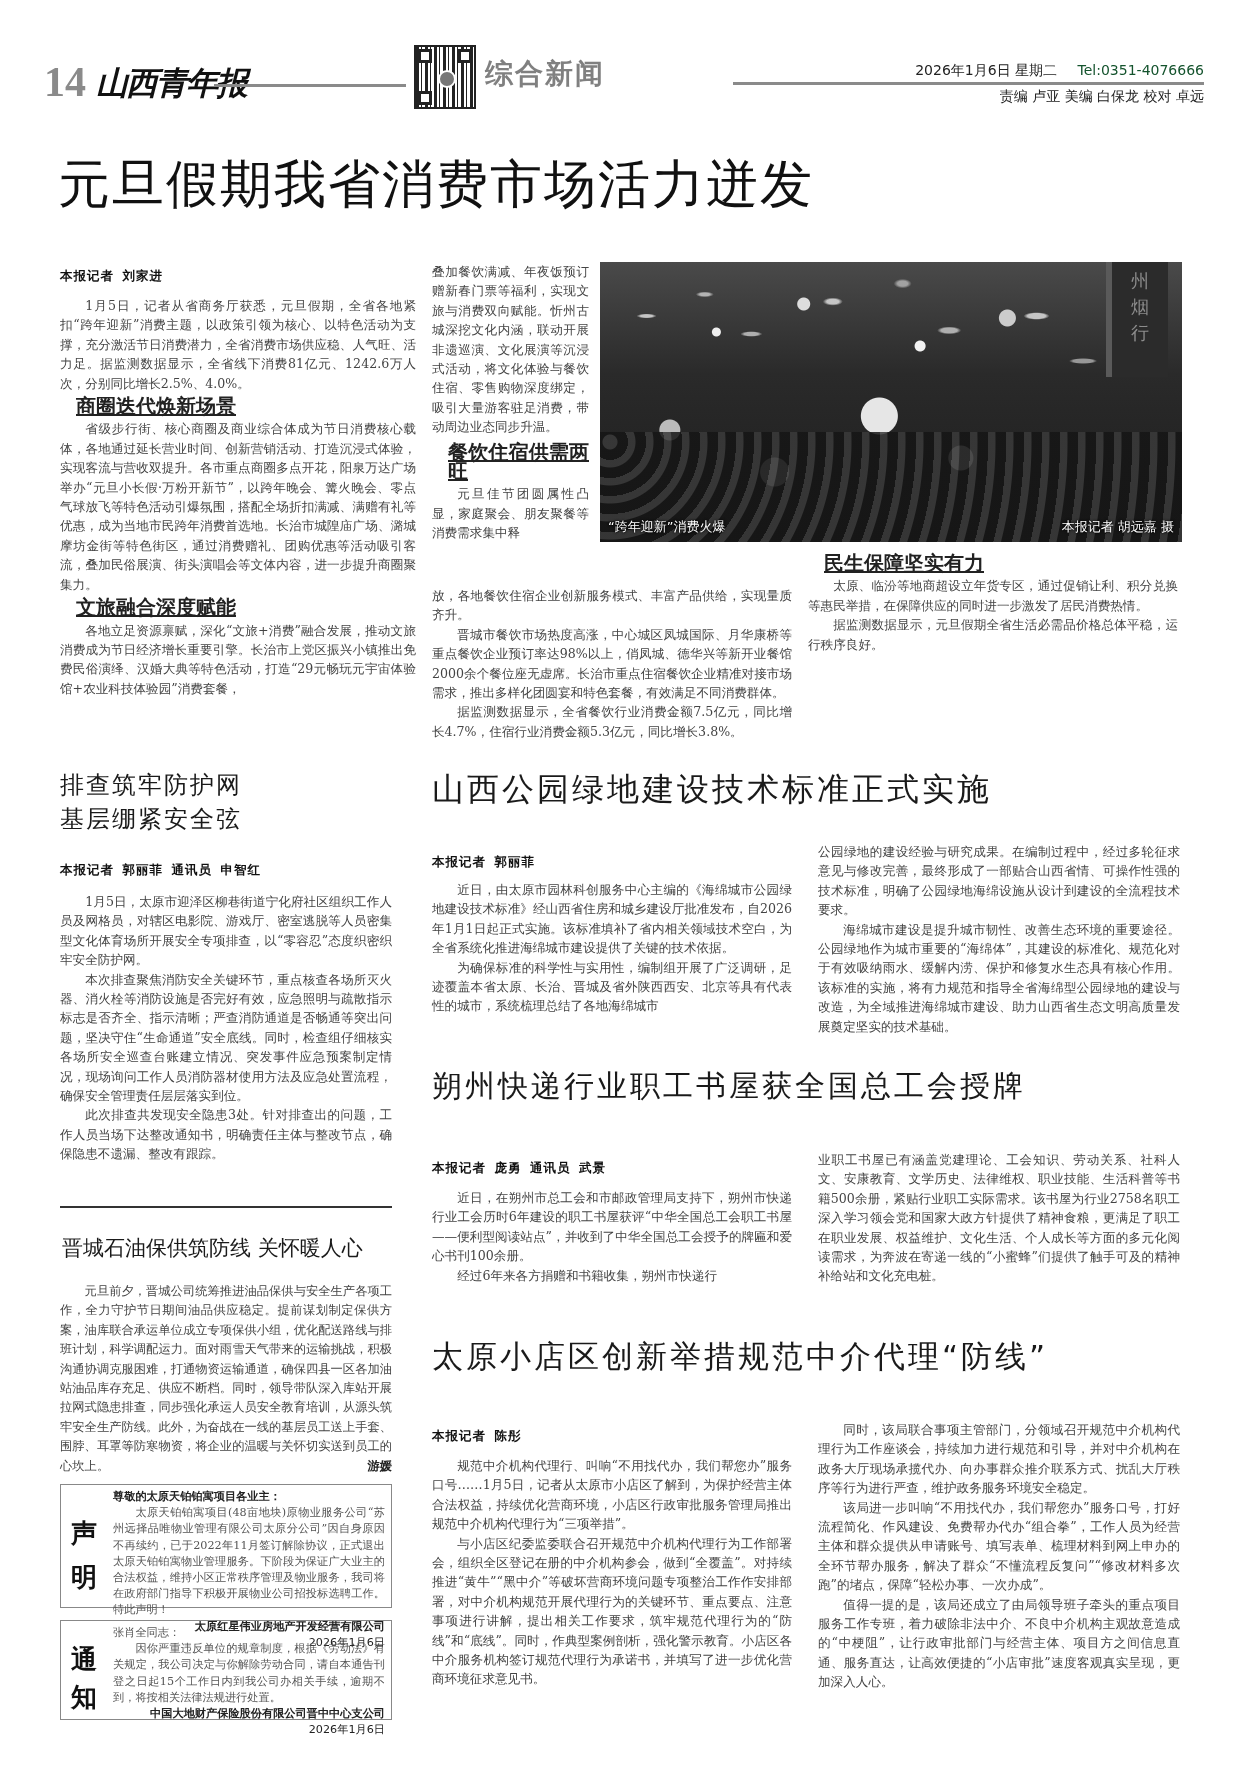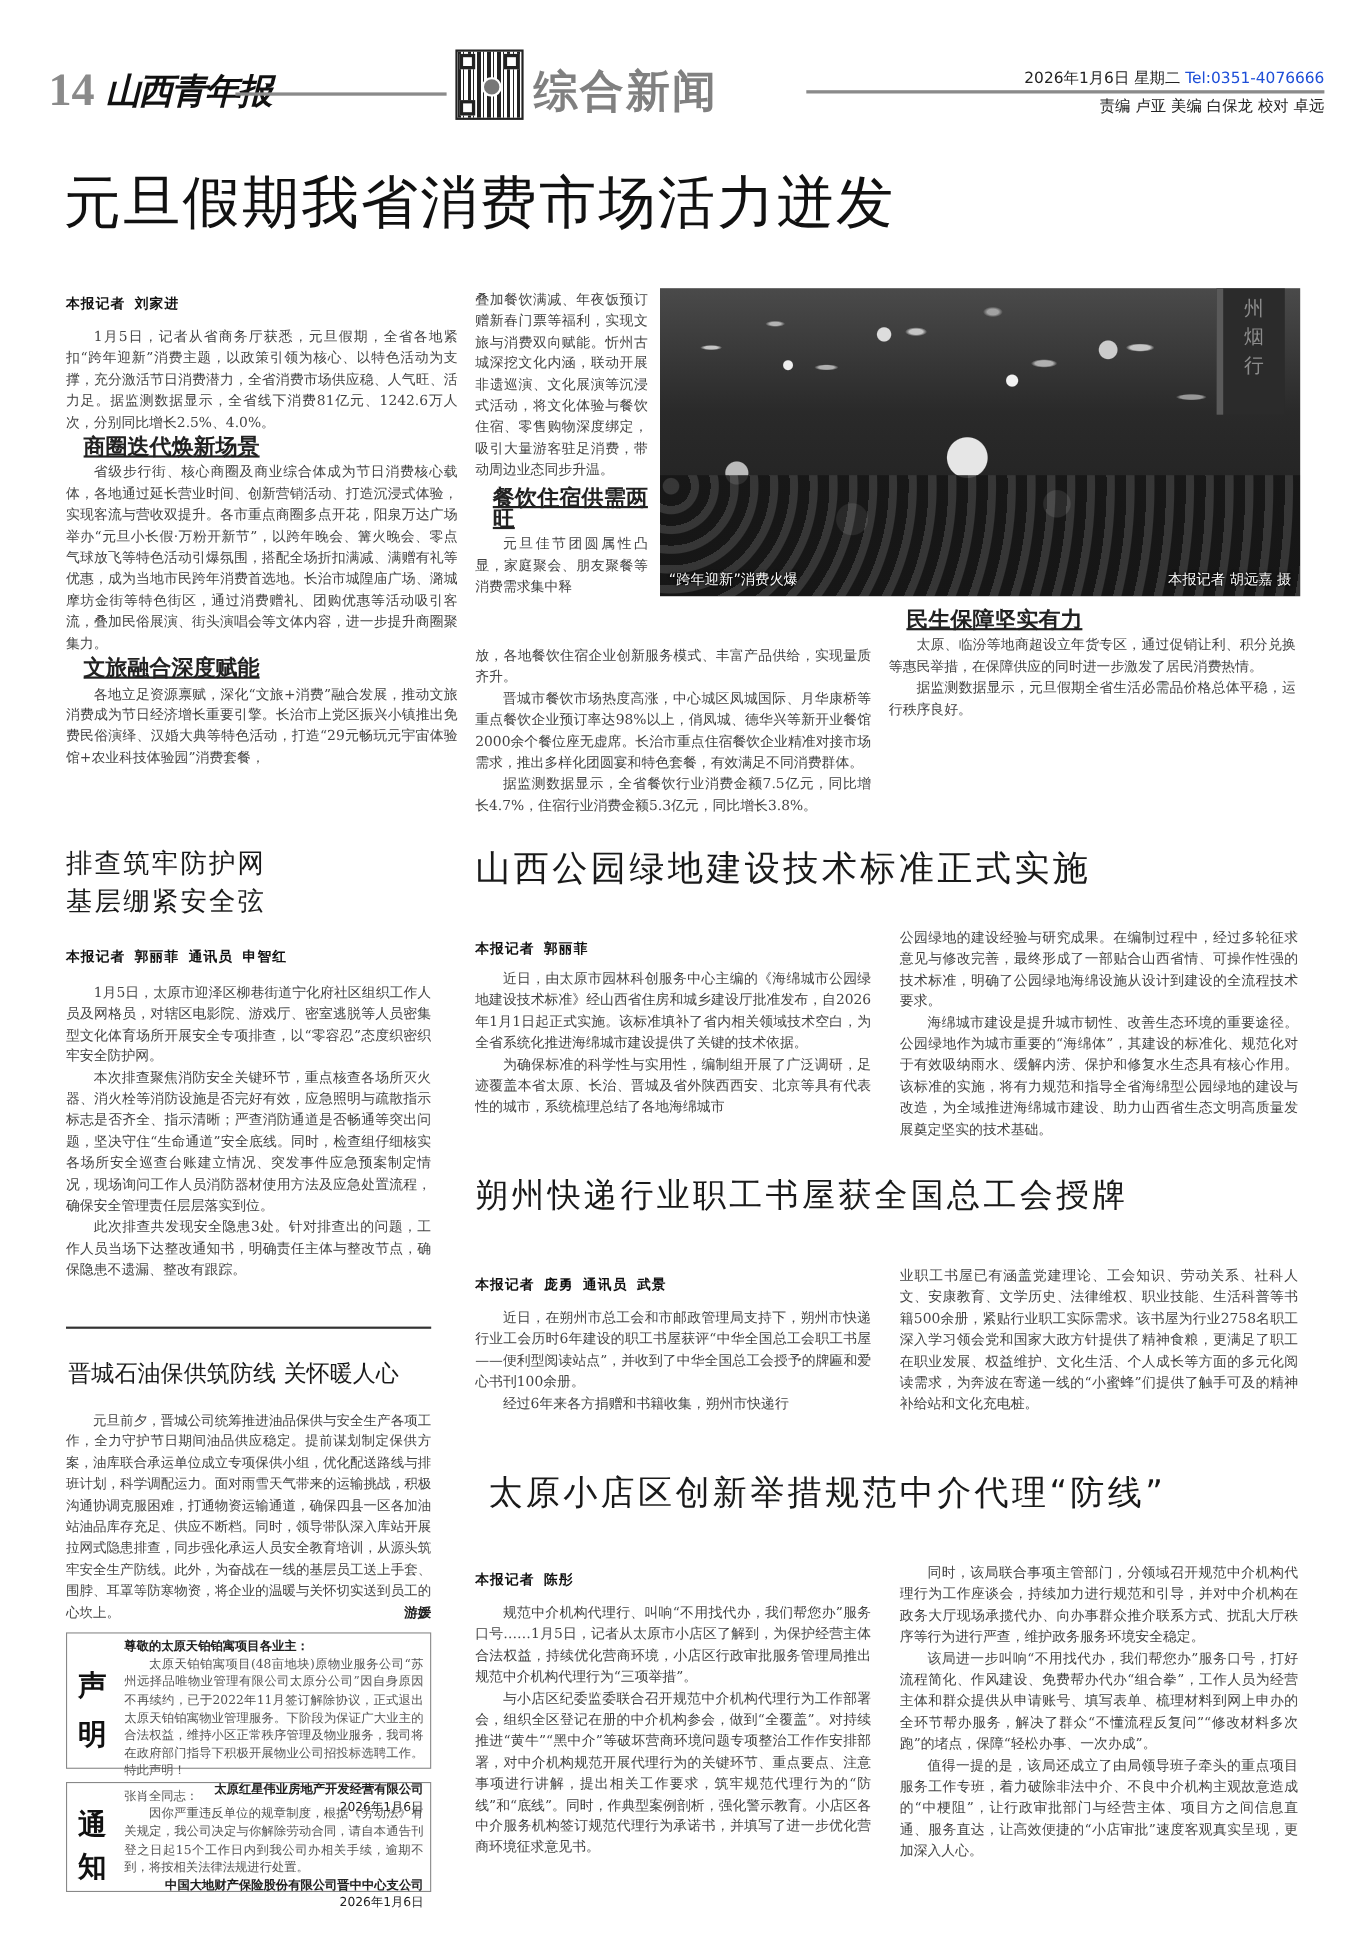--- a/index.html
+++ b/index.html
@@ -11,23 +11,23 @@
 
   
   #page-num { left: 44px; top: 58px; font-size: 42px; font-weight: bold; color: #8a8a8a; font-family: "Liberation Serif", serif; }
   #paper-name { left: 96px; top: 62px; font-size: 32px; font-style: italic; font-weight: bold; color: #111; letter-spacing: -2px; font-family: "DejaVu Serif", serif; }
   .mast-line { height: 3px; background: #8a8a8a; }
   #qr { left: 414px; top: 45px; width: 62px; height: 64px; background:
       repeating-linear-gradient(90deg, #222 0 3px, #fff 3px 5px, #222 5px 6px, #fff 6px 9px),
       #fff; border: 2px solid #222; }
   #qr::after { content:""; position:absolute; left:22px; top:23px; width:14px; height:14px; border-radius:50%; background:#777; border:2px solid #fff; }
   .qr-corner { position:absolute; width:14px; height:14px; border:3px solid #222; background:#fff; }
-  #section-title { left: 485px; top: 55px; font-size: 40px; color: #808080; letter-spacing: 2px; font-weight: bold; }
+  #section-title { left: 485px; top: 55px; font-size: 28px; color: #808080; letter-spacing: 2px; font-weight: bold; }
   #date-line { right: 38px; top: 62px; font-size: 14px; color: #222; }
-  #date-line .tel { color: #1d4ed8; }
+  #date-line .tel { color: #14532d; margin-left: 16px; }
   #editors-line { right: 38px; top: 88px; font-size: 14px; color: #222; }
 
   
   .h-main { font-size: 52px; font-weight: normal; color: #111; letter-spacing: 2px; }
   .h-sec { font-size: 32px; color: #1a1a1a; letter-spacing: 3px; font-family: "DejaVu Sans", sans-serif; }
   .h-side { font-size: 24px; color: #1a1a1a; letter-spacing: 2px; font-family: "DejaVu Sans", sans-serif; line-height: 34px; }
   .byline { font-size: 12.5px; font-weight: bold; color: #111; font-family: Liberation Mono, monospace; letter-spacing: 1px; }
   .subhead { font-size: 20px; font-weight: bold; color: #222; margin: 4px 0 3px 16px; text-decoration: underline; }
 
   .body { font-size: 12.6px; line-height: 19.4px; color: #444; text-align: justify; }
@@ -190,21 +190,21 @@
 <div class="abs h-sec" style="left:432px; top:1066px; font-size:30px;">朔州快递行业职工书屋获全国总工会授牌</div>
 <div class="abs byline" style="left:432px; top:1160px;">本报记者 庞勇 通讯员 武景</div>
 <div class="abs body" style="left:432px; top:1188px; width:360px;">
   <p>近日，在朔州市总工会和市邮政管理局支持下，朔州市快递行业工会历时6年建设的职工书屋获评“中华全国总工会职工书屋——便利型阅读站点”，并收到了中华全国总工会授予的牌匾和爱心书刊100余册。</p>
   <p>经过6年来各方捐赠和书籍收集，朔州市快递行</p>
 </div>
 <div class="abs body" style="left:818px; top:1150px; width:362px;">
   <div>业职工书屋已有涵盖党建理论、工会知识、劳动关系、社科人文、安康教育、文学历史、法律维权、职业技能、生活科普等书籍500余册，紧贴行业职工实际需求。该书屋为行业2758名职工深入学习领会党和国家大政方针提供了精神食粮，更满足了职工在职业发展、权益维护、文化生活、个人成长等方面的多元化阅读需求，为奔波在寄递一线的“小蜜蜂”们提供了触手可及的精神补给站和文化充电桩。</div>
 </div>
 
-<div class="abs h-sec" style="left:444px; top:1336px; font-size:31px;">太原小店区创新举措规范中介代理“防线”</div>
+<div class="abs h-sec" style="left:432px; top:1336px; font-size:31px;">太原小店区创新举措规范中介代理“防线”</div>
 <div class="abs byline" style="left:432px; top:1428px;">本报记者 陈彤</div>
 <div class="abs body" style="left:432px; top:1456px; width:360px;">
   <p>规范中介机构代理行、叫响“不用找代办，我们帮您办”服务口号……1月5日，记者从太原市小店区了解到，为保护经营主体合法权益，持续优化营商环境，小店区行政审批服务管理局推出规范中介机构代理行为“三项举措”。</p>
   <p>与小店区纪委监委联合召开规范中介机构代理行为工作部署会，组织全区登记在册的中介机构参会，做到“全覆盖”。对持续推进“黄牛”“黑中介”等破坏营商环境问题专项整治工作作安排部署，对中介机构规范开展代理行为的关键环节、重点要点、注意事项进行讲解，提出相关工作要求，筑牢规范代理行为的“防线”和“底线”。同时，作典型案例剖析，强化警示教育。小店区各中介服务机构签订规范代理行为承诺书，并填写了进一步优化营商环境征求意见书。</p>
 </div>
 <div class="abs body" style="left:818px; top:1420px; width:362px;">
   <p>同时，该局联合事项主管部门，分领域召开规范中介机构代理行为工作座谈会，持续加力进行规范和引导，并对中介机构在政务大厅现场承揽代办、向办事群众推介联系方式、扰乱大厅秩序等行为进行严查，维护政务服务环境安全稳定。</p>
   <p>该局进一步叫响“不用找代办，我们帮您办”服务口号，打好流程简化、作风建设、免费帮办代办“组合拳”，工作人员为经营主体和群众提供从申请账号、填写表单、梳理材料到网上申办的全环节帮办服务，解决了群众“不懂流程反复问”“修改材料多次跑”的堵点，保障“轻松办事、一次办成”。</p>
   <p>值得一提的是，该局还成立了由局领导班子牵头的重点项目服务工作专班，着力破除非法中介、不良中介机构主观故意造成的“中梗阻”，让行政审批部门与经营主体、项目方之间信息直通、服务直达，让高效便捷的“小店审批”速度客观真实呈现，更加深入人心。</p>
 </div>

